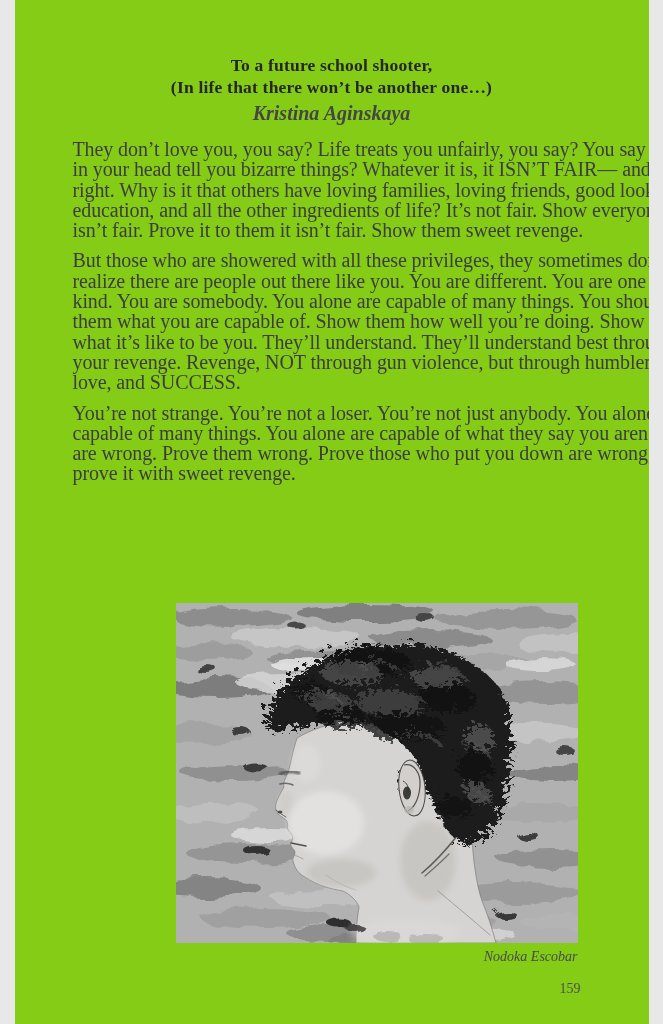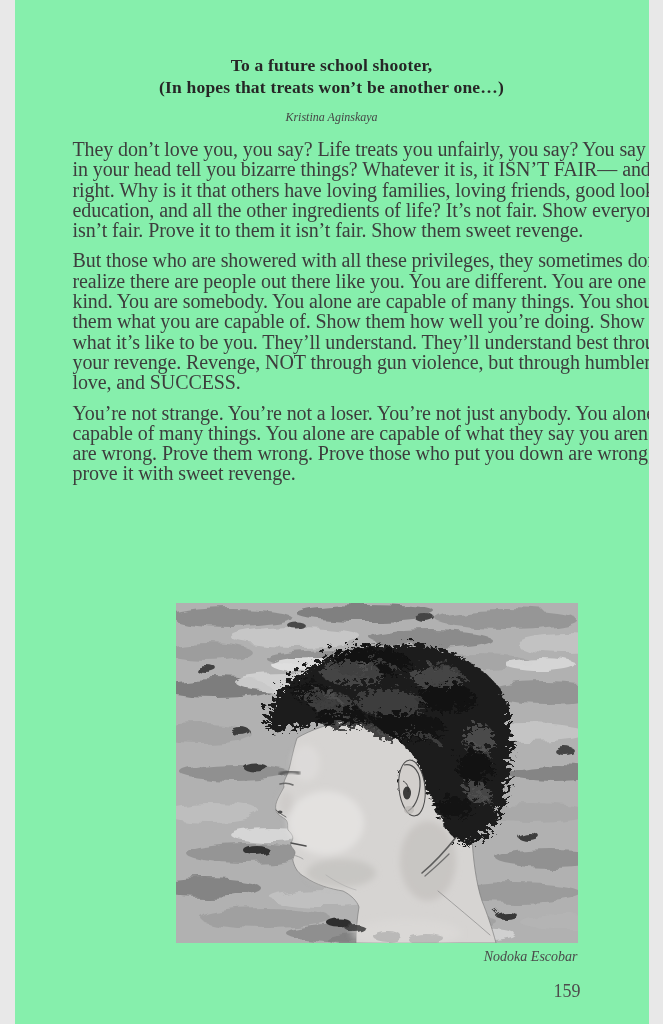--- a/index.html
+++ b/index.html
@@ -1,37 +1,37 @@
 <!DOCTYPE html>
 <html><head>
 <meta charset="utf-8">
 <style>
   html,body{margin:0;padding:0;background:#e8e8e8;}
   .page{
     position:relative;
     width:634px;height:1024px;
     margin:0 auto;
-    background:#86efac;
+    background:#84cc16;
     font-family:"Liberation Serif", serif;
     overflow:hidden;
   }
   .title-block{
     position:absolute;top:55px;left:0;right:0;
     text-align:center;
   }
   .title-block h1{
     margin:0;
     font-size:17.5px;line-height:21.5px;
     font-weight:700;color:#262626;letter-spacing:.2px;
   }
   .title-block h1 span{display:block;}
   .author{
-    margin-top:12px;
-    font-style:italic;font-weight:400;
-    font-size:12px;color:#454545;
+    margin-top:4px;
+    font-style:italic;font-weight:700;
+    font-size:20px;color:#454545;
   }
   .body-text{
     position:absolute;top:139px;left:58px;width:552px;
     font-size:20px;line-height:20.3px;color:#3d3d3d;
     letter-spacing:-0.1px;
   }
   .body-text p{
     margin:0 0 10px 0;
     white-space:pre; 
   }
@@ -40,32 +40,32 @@
   }
   .illustration svg{display:block;width:402px;height:340px;}
   .credit{
     margin-top:6px;
     text-align:right;
     font-style:italic;
     font-size:14px;color:#4a4a4a;
   }
   .page-number{
     position:absolute;top:981px;right:68px;
-    font-size:18px;color:#4d4d4d;
+    font-size:14px;color:#4d4d4d;
   }
 </style>
 </head>
 <body>
 
 <div class="page">
 
   <header class="title-block">
     <h1>
       <span>To a future school shooter,</span>
-      <span>(In hopes that treats won’t be another one…)</span>
+      <span>(In life that there won’t be another one…)</span>
     </h1>
     <div class="author">Kristina Aginskaya</div>
   </header>
 
   <main class="body-text">
     <p>They don’t love you, you say? Life treats you unfairly, you say? You say the voices
 in your head tell you bizarre things? Whatever it is, it ISN’T FAIR— and you’re
 right. Why is it that others have loving families, loving friends, good looks, a great
 education, and all the other ingredients of life? It’s not fair. Show everyone it
 isn’t fair. Prove it to them it isn’t fair. Show them sweet revenge.</p>

